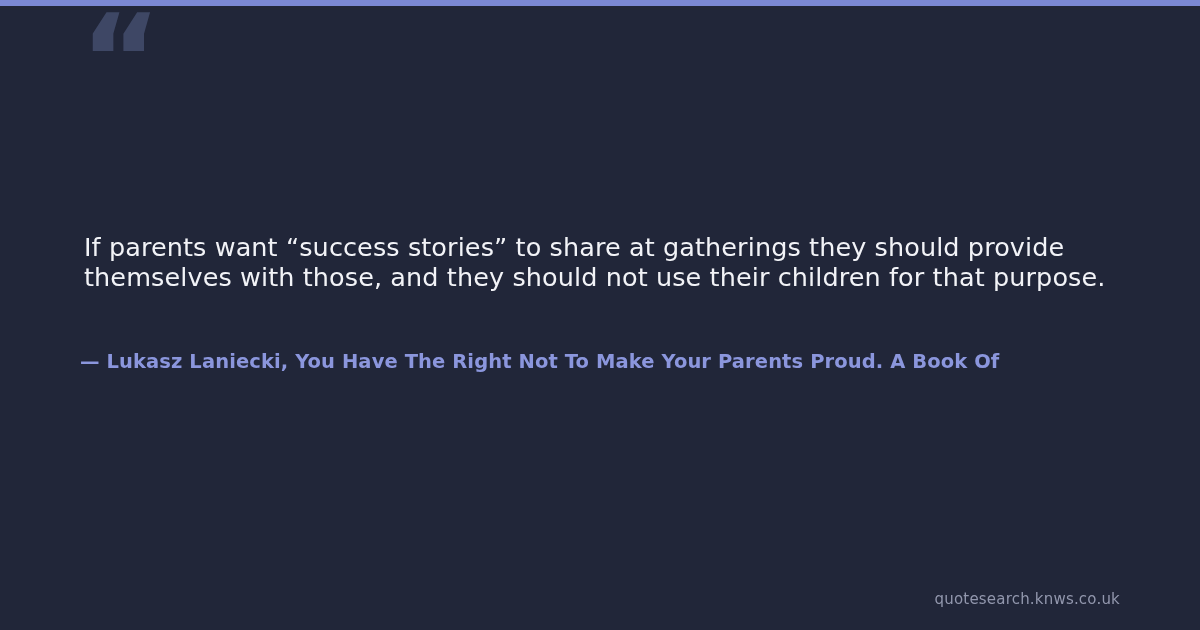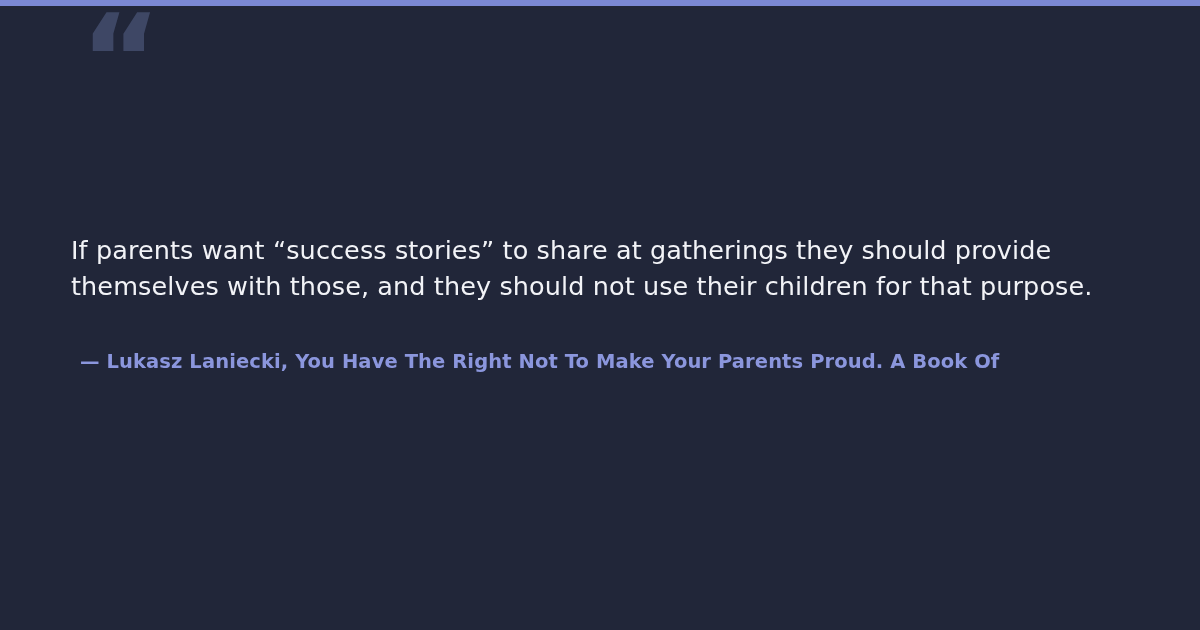--- a/index.html
+++ b/index.html
@@ -43,27 +43,27 @@
     font-weight: 700;
     line-height: 1;
     color: #3e4765;
     letter-spacing: -2px;
     user-select: none;
   }
 
   
   #quote-body {
     position: absolute;
-    left: 71px;
+    left: 84px;
     top: 232px;
     width: 1030px;
     font-family: "DejaVu Sans", sans-serif;
     font-size: 25.5px;
     font-weight: 400;
-    line-height: 36px;
+    line-height: 30px;
     color: #f2f3f7;
     letter-spacing: 0.1px;
     white-space: pre-wrap;
   }
 
   
   #attribution-wrap {
     position: absolute;
     left: 80px;
     top: 348px;
@@ -101,14 +101,15 @@
   <div id="top-accent-bar"></div>
 
   <div id="quote-mark">“</div>
 
   <div id="quote-body">If parents want “success stories” to share at gatherings they should provide themselves with those, and they should not use their children for that purpose.</div>
 
   <div id="attribution-wrap">
     <div id="attribution">— Lukasz Laniecki, You Have The Right Not To Make Your Parents Proud. A Book Of</div>
   </div>
 
+  <div id="site-watermark">quotesearch.knws.co.uk</div>
 
 </div>
 
 </body></html>

